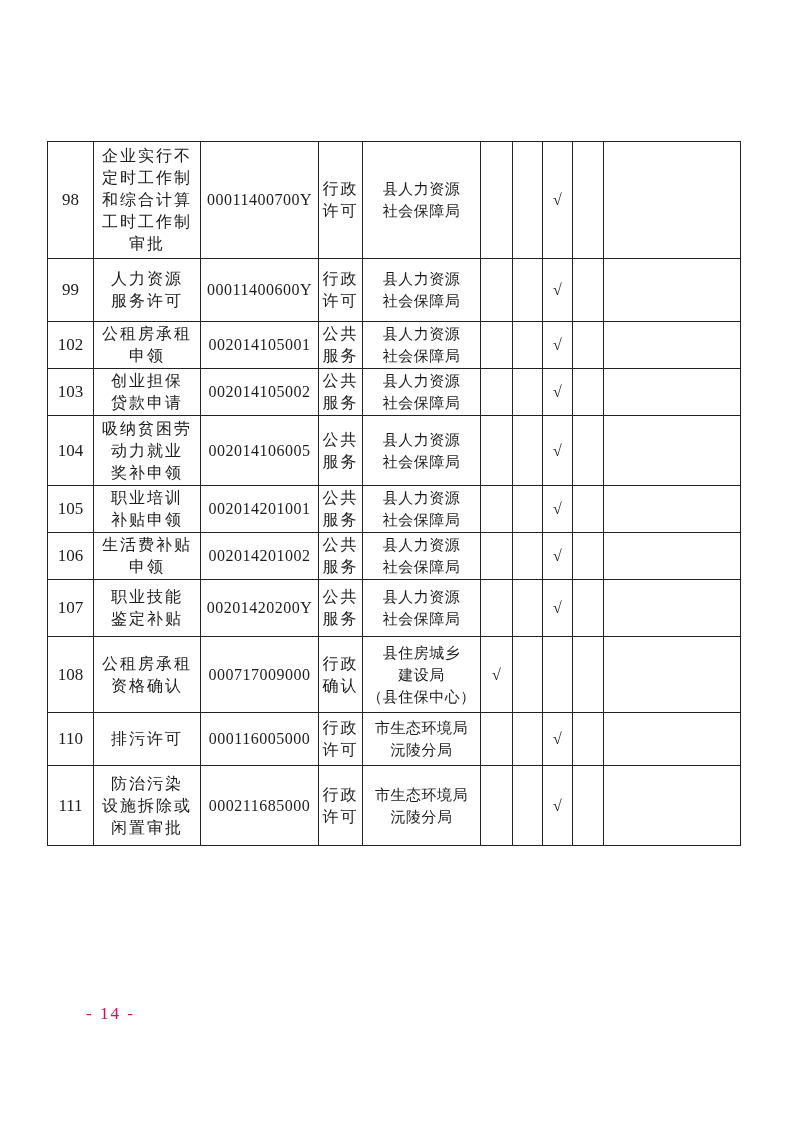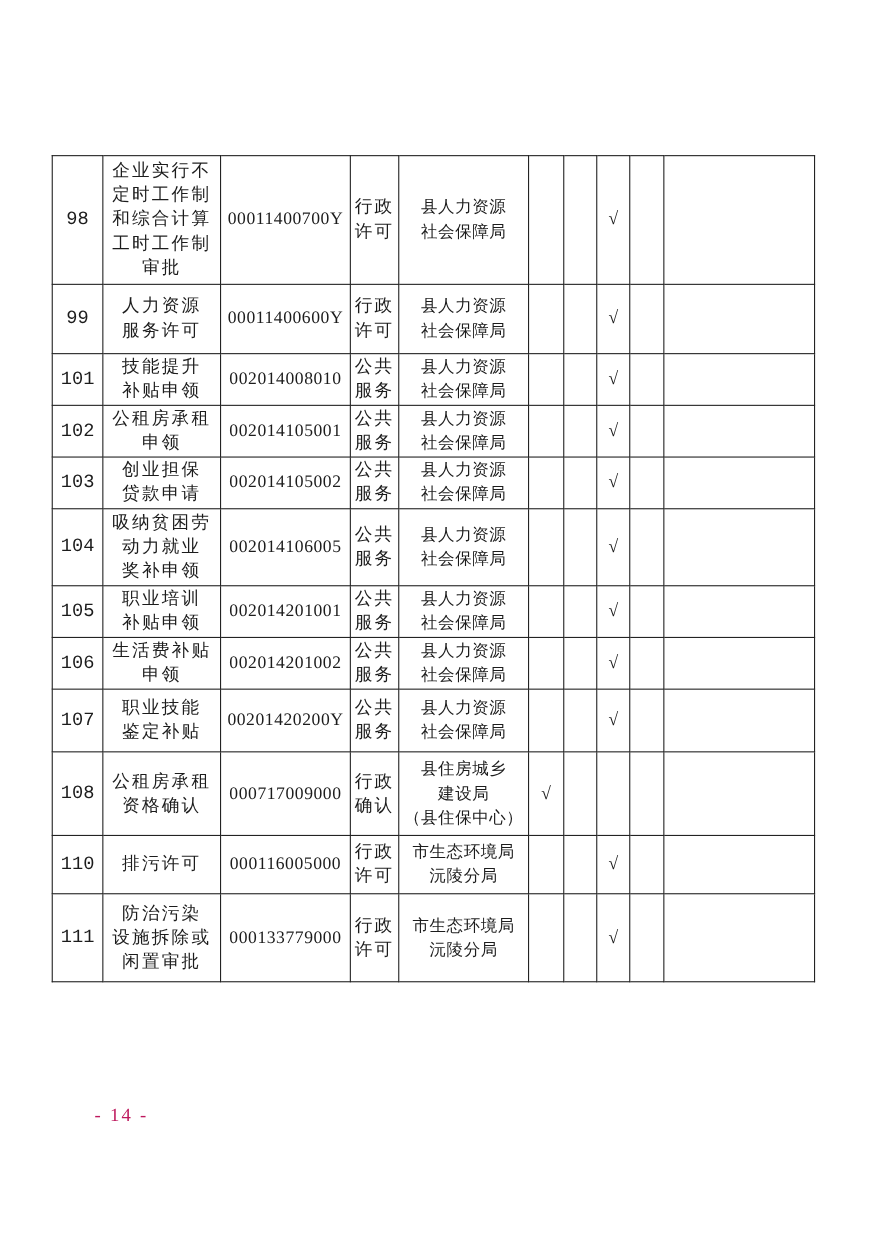--- a/index.html
+++ b/index.html
@@ -26,21 +26,21 @@
   }
   table.approval-table td {
     border: 1px solid #232323;
     text-align: center;
     vertical-align: middle;
     padding: 0;
     overflow: visible;
   }
   td.num {
     font-size: 17px;
-    font-family: Liberation Mono, monospace;
+    font-family: Liberation Serif, serif;
   }
   td.name {
     font-size: 16px;
     letter-spacing: 2px;
     line-height: 22px;
     white-space: pre-line;
   }
   td.code {
     font-size: 16px;
     letter-spacing: 0.5px;
@@ -120,35 +120,20 @@
 许可</td>
     <td class="dept">县人力资源
 社会保障局</td>
     <td class="chk"></td>
     <td class="chk"></td>
     <td class="chk">√</td>
     <td class="chk"></td>
     <td class="remark"></td>
   </tr>
         <tr style="height: 47px;">
-    <td class="num">101</td>
-    <td class="name">技能提升
-补贴申领</td>
-    <td class="code">002014008010</td>
-    <td class="type">公共
-服务</td>
-    <td class="dept">县人力资源
-社会保障局</td>
-    <td class="chk"></td>
-    <td class="chk"></td>
-    <td class="chk">√</td>
-    <td class="chk"></td>
-    <td class="remark"></td>
-  </tr>
-        <tr style="height: 47px;">
     <td class="num">102</td>
     <td class="name">公租房承租
 申领</td>
     <td class="code">002014105001</td>
     <td class="type">公共
 服务</td>
     <td class="dept">县人力资源
 社会保障局</td>
     <td class="chk"></td>
     <td class="chk"></td>
@@ -260,21 +245,21 @@
     <td class="chk"></td>
     <td class="chk">√</td>
     <td class="chk"></td>
     <td class="remark"></td>
   </tr>
         <tr style="height: 80px;">
     <td class="num">111</td>
     <td class="name">防治污染
 设施拆除或
 闲置审批</td>
-    <td class="code">000133779000</td>
+    <td class="code">000211685000</td>
     <td class="type">行政
 许可</td>
     <td class="dept">市生态环境局
 沅陵分局</td>
     <td class="chk"></td>
     <td class="chk"></td>
     <td class="chk">√</td>
     <td class="chk"></td>
     <td class="remark"></td>
   </tr>

